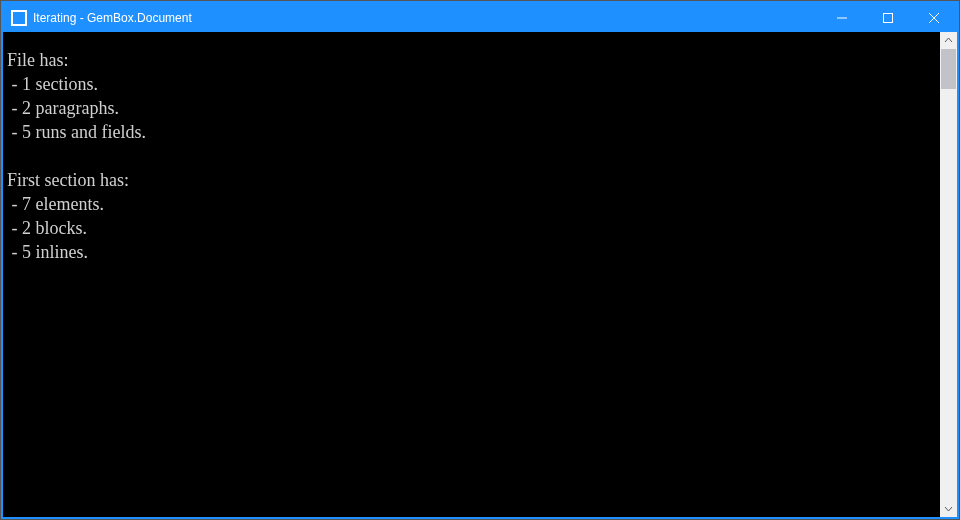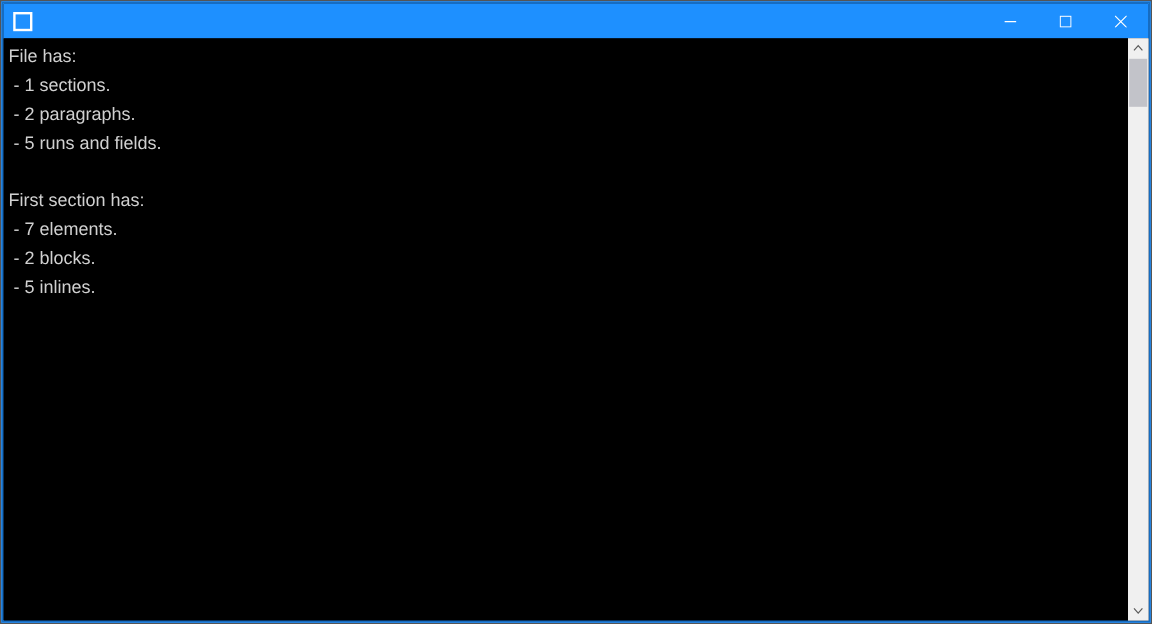--- a/index.html
+++ b/index.html
@@ -27,23 +27,23 @@
     .titlebar .spacer { flex: 1 1 auto; }
     .tbtn {
       width: 46px; height: 29px; display:flex; align-items:center; justify-content:center;
       color:#fff;
     }
     .tbtn svg { display:block; }
     .client {
       flex: 1 1 auto; position: relative; background:#000; display:flex;
     }
     .console {
-      flex:1 1 auto; padding: 4px 6px 4px 4px;
-      font-family: Liberation Sans, sans-serif;
-      font-size: 15px; line-height: 24px; color: #d0d0d0;
+      flex:1 1 auto; padding: 16px 6px 4px 4px;
+      font-family: Liberation Serif, serif;
+      font-size: 18px; line-height: 24px; color: #d0d0d0;
       white-space: pre; overflow: hidden;
     }
     .vscroll {
       width: 17px; background:#f0f0f0; position:relative; flex:0 0 17px;
       display:flex; flex-direction:column;
     }
     .vscroll .arrow {
       height:17px; display:flex; align-items:center; justify-content:center;
       background:#f0f0f0; color:#5a5a5a;
     }
@@ -51,20 +51,21 @@
     .vscroll .thumb {
       position:absolute; left:1px; right:1px; top:0; height:40px; background:#c2c3c9;
     }
   </style>
 </head>
 <body>
 
 <div class="window">
   <div class="titlebar">
     <span class="app-icon"></span>
+    <span class="title">Iterating - GemBox.Document</span>
     <span class="spacer"></span>
     <div class="tbtn">
       <svg width="10" height="10" viewBox="0 0 10 10">
           <path d="M0 5 H10" stroke="#fff" stroke-width="1"></path>
         </svg>
     </div>
     <div class="tbtn">
       <svg width="10" height="10" viewBox="0 0 10 10">
           <rect x="0.5" y="0.5" width="9" height="9" fill="none" stroke="#fff" stroke-width="1"></rect>
         </svg>

